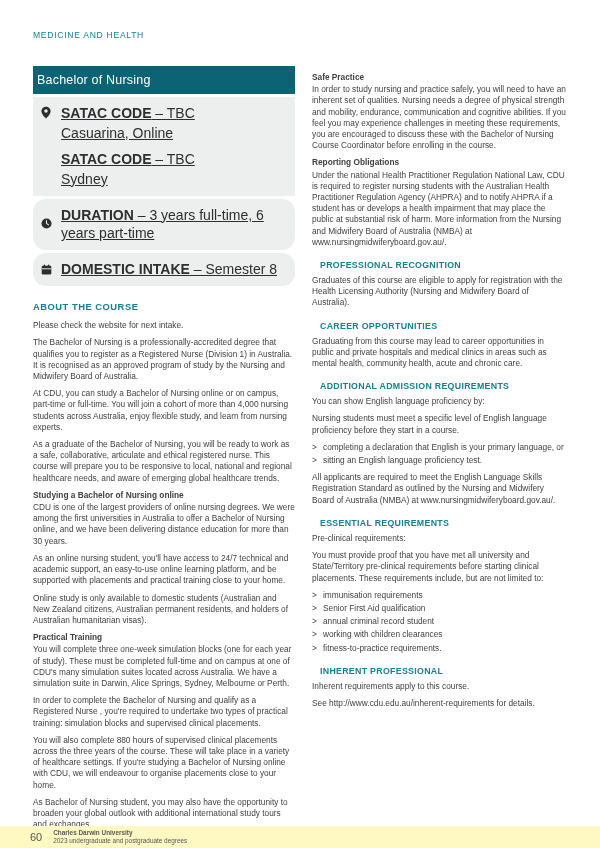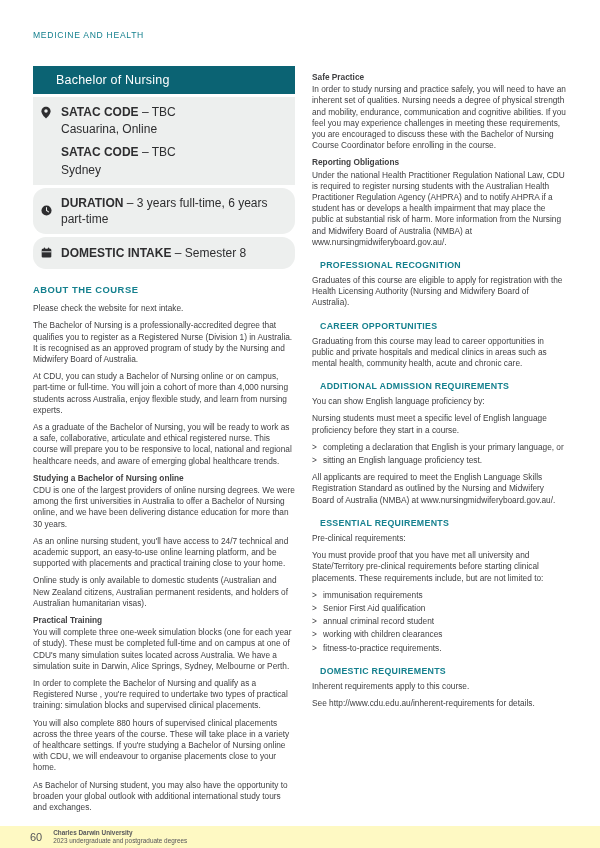--- a/index.html
+++ b/index.html
@@ -15,26 +15,26 @@
   .eyebrow {
     color:#15808e; font-size:8.6px; letter-spacing:.7px;
     margin-bottom:26px; font-weight:normal;
   }
   .columns { display:flex; gap:17px; }
   .col-left { flex:0 0 262px; width:262px; }
   .col-right { flex:1; padding-top:4px; }
 
   .banner {
     background:#0b6373; color:#ffffff; font-size:12.5px;
-    padding:7px 23px; margin-bottom:3px; letter-spacing:.2px;
+    padding:7px 4px; margin-bottom:3px; letter-spacing:.2px;
   }
   .infopanel { display:flex; flex-direction:column; gap:3px; }
   .info-section { background:#edefee; padding:7px 8px; display:flex; align-items:flex-start; }
   .icon-col { flex:0 0 20px; width:20px; padding-top:1px; }
-  .info-text { font-size:12px; line-height:1.35; color:#2e2e30; }
+  .info-text { font-size:14px; line-height:1.35; color:#2e2e30;text-decoration:underline; }
   .entry + .entry { margin-top:7px; }
   .loc { margin-top:1px; font-weight:normal; }
   .b { font-weight:bold; }
   .single-line { align-items:center;border-radius:13px; }
   .single-line .icon-col { padding-top:0; }
 
   .teal-head { color:#15808e; font-weight:bold; }
   .about-head { font-size:9.4px; letter-spacing:.5px; margin:15px 0 8px 0; }
   .r-head { font-size:8.8px; letter-spacing:.3px; margin:12px 0 5px 8px; }
   .r-head:first-child { margin-top:0; }
@@ -181,21 +181,21 @@
         <div class="bullet">
           <span class="g">&gt;</span>
           <span>working with children clearances</span>
         </div>
         <div class="bullet">
           <span class="g">&gt;</span>
           <span>fitness-to-practice requirements.</span>
         </div>
       </div>
 
-      <h2 class="teal-head r-head">DOMESTIC REQUIREMENTS</h2>
+      <h2 class="teal-head r-head">INHERENT PROFESSIONAL</h2>
       <p class="p">Inherent requirements apply to this course.</p>
       <p class="p">See http://www.cdu.edu.au/inherent-requirements for details.</p>
 
     </div>
   </div>
 
   <div class="footer">
     <span class="pagenum">60</span>
     <div class="foot-lines">
       <div class="b">Charles Darwin University</div>

